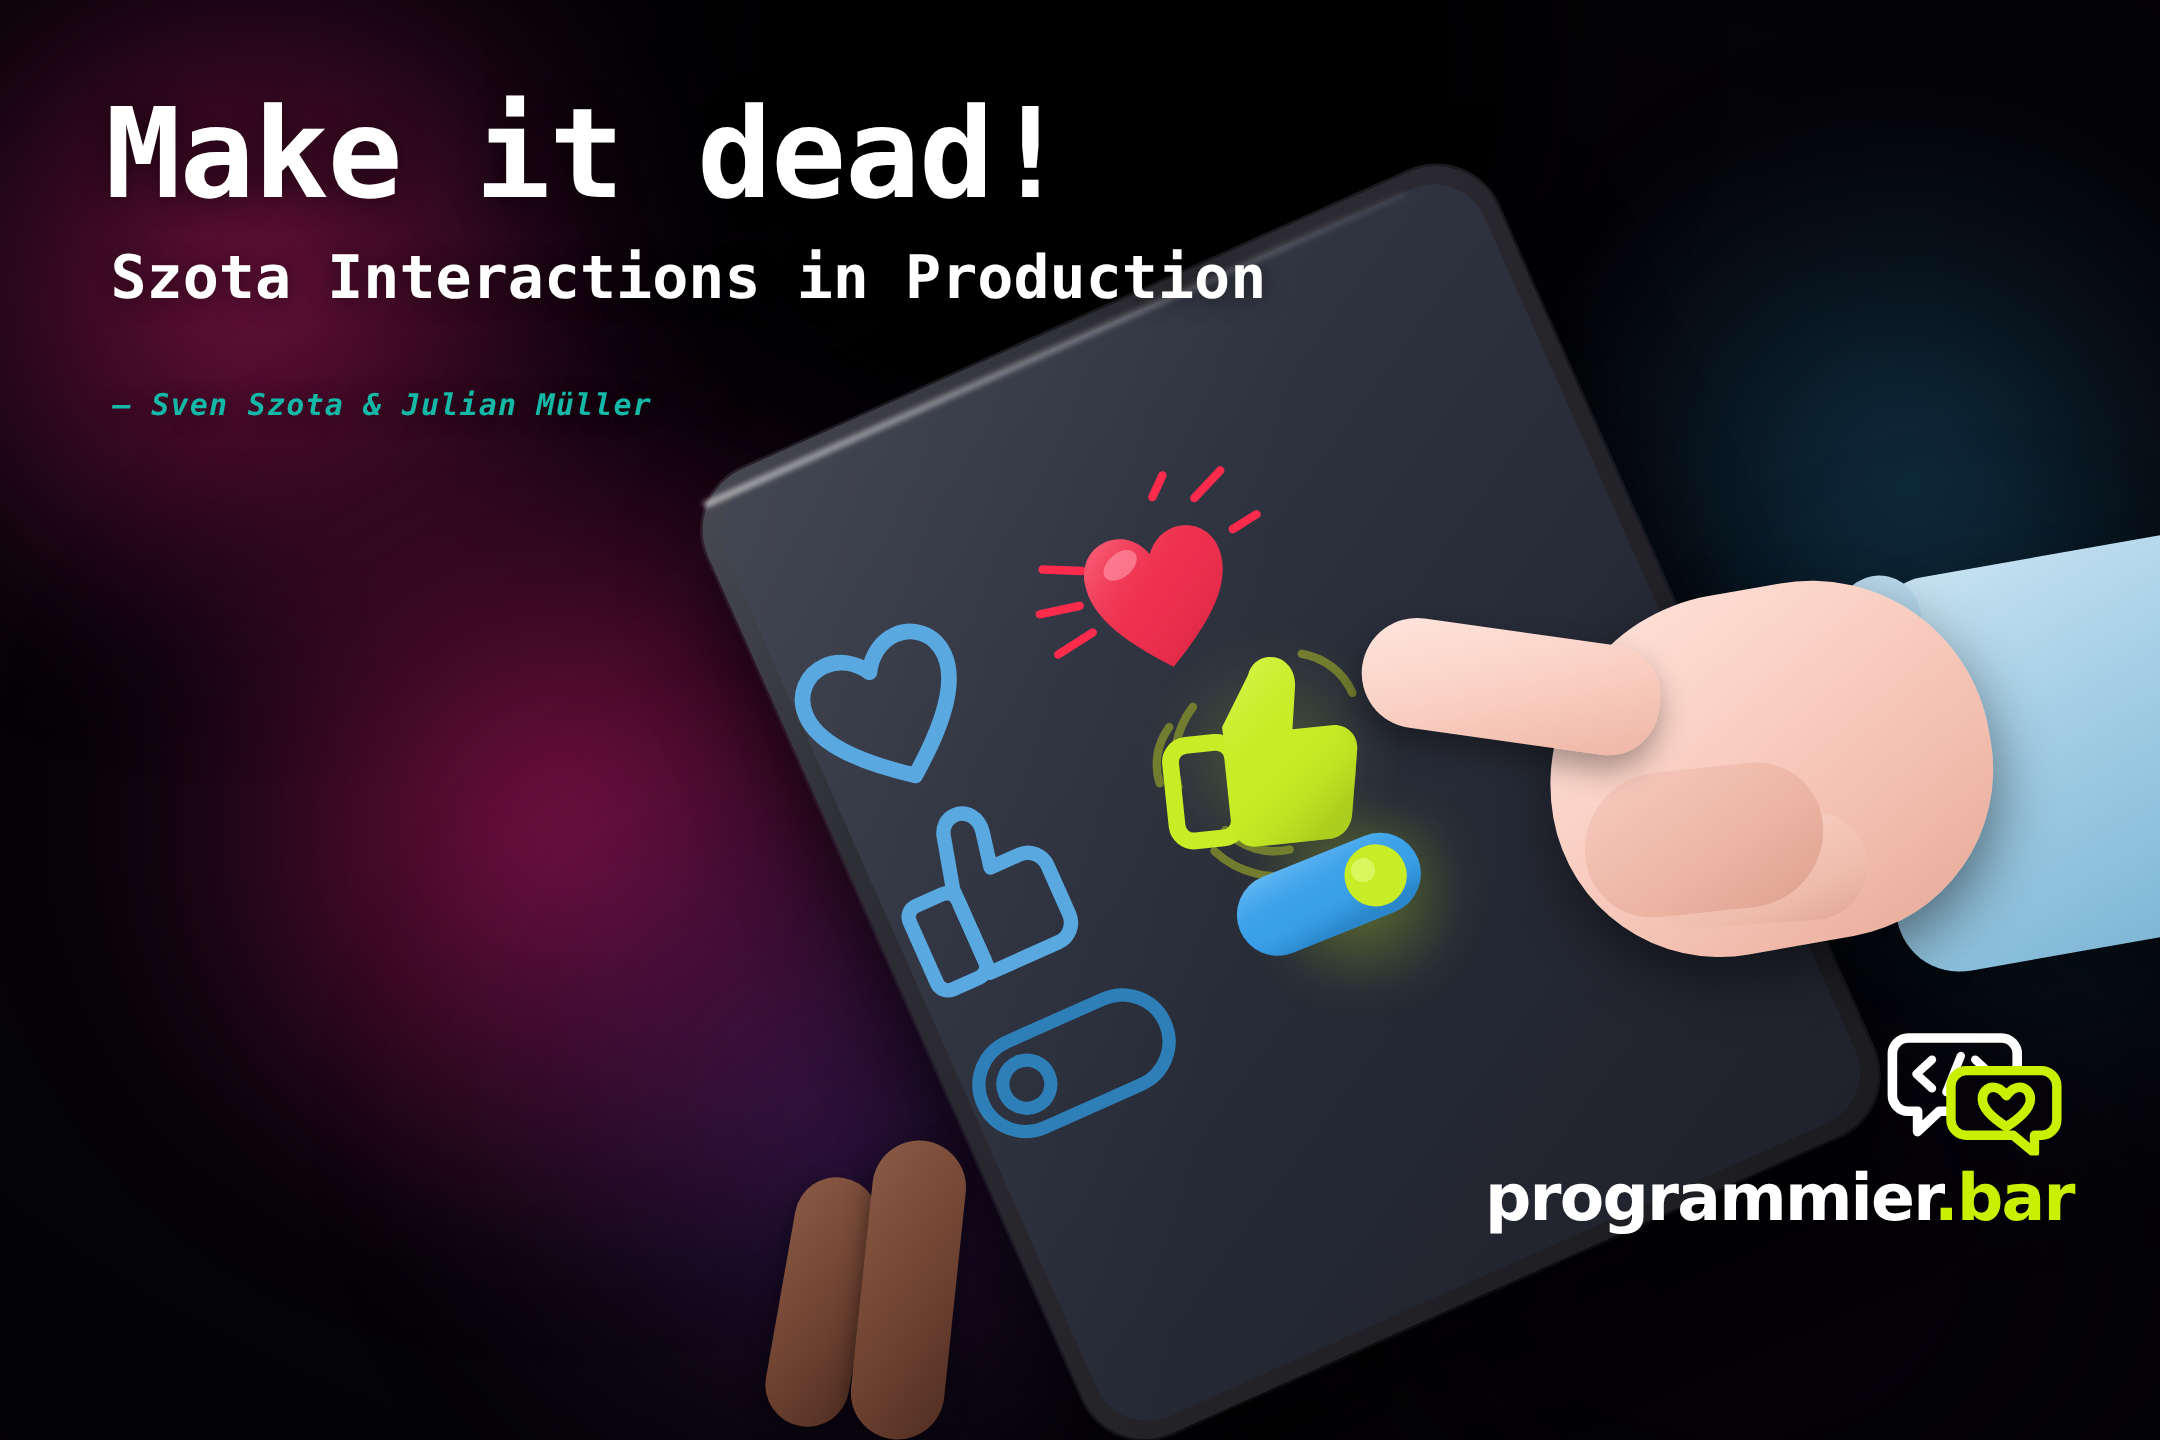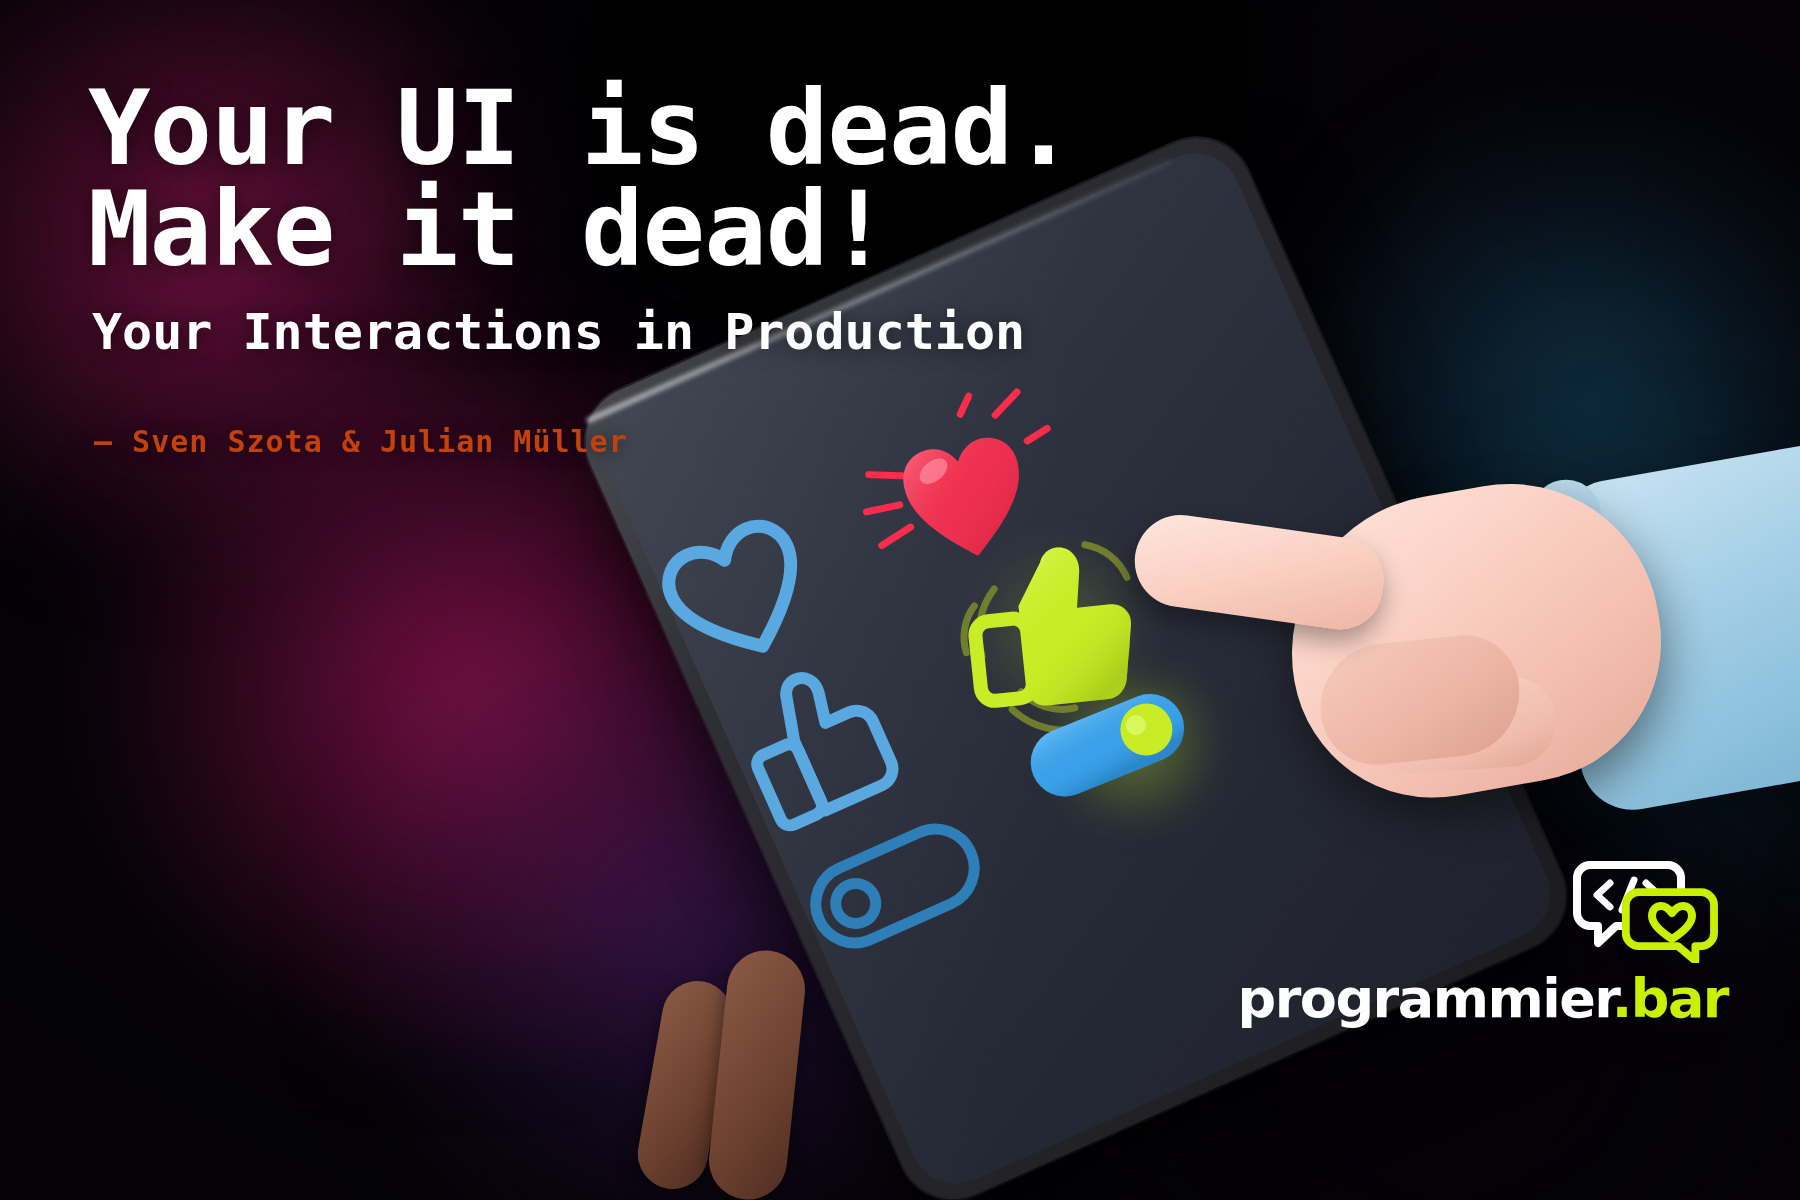--- a/index.html
+++ b/index.html
@@ -64,22 +64,22 @@
   .headline .l2{display:block;}
   .subtitle{
     font-family:"DejaVu Sans Mono",monospace;
     font-weight:bold;color:#ffffff;
     font-size:50px;line-height:1.2;letter-spacing:0px;
     margin:22px 0 0 4px;white-space:nowrap;
     text-shadow:0 2px 18px rgba(0,0,0,0.5);
   }
   .byline{
     font-family:"DejaVu Sans Mono",monospace;
-    font-weight:bold;color:#c2410c;
-    font-size:30px;letter-spacing:1px;
+    font-weight:bold;font-style:italic;color:#14b8a6;
+    font-size:25px;letter-spacing:1px;
     margin:62px 0 0 6px;white-space:nowrap;
     text-shadow:0 2px 16px rgba(0,0,0,0.5);
   }
 
   
   #scene{position:absolute;left:0;top:0;width:1800px;height:1200px;z-index:20;}
 
   .tablet-wrap{
     position:absolute;left:620px;top:300px;width:800px;height:900px;
     transform:rotate(-24deg);transform-origin:30% 20%;
@@ -313,24 +313,23 @@
       <div class="palm"></div>
       <div class="knuckle" style="left:196px;top:250px;width:190px;height:90px;transform:rotate(-4deg);"></div>
       <div class="thumb-fold"></div>
       <div class="finger-index"></div>
     </div>
 
   </div>
 
   <div class="text-block">
     <div class="headline">
-      <span class="l1">Your UI is dead.</span>
       <span class="l2">Make it dead!</span>
     </div>
-    <div class="subtitle">Your Interactions in Production</div>
+    <div class="subtitle">Szota Interactions in Production</div>
     <div class="byline">– Sven Szota &amp; Julian Müller</div>
   </div>
 
   <div class="logo">
     <div class="logo-bubbles">
       <svg width="150" height="108" viewBox="0 0 150 108">
 
         <g>
           <path d="M14 8 H92 C99 8 105 14 105 21 V56 C105 63 99 69 92 69 H40 L22 86 V69 H14 C7 69 1 63 1 56 V21 C1 14 7 8 14 8 Z" fill="none" stroke="#ffffff" stroke-width="8" stroke-linejoin="round" stroke-linecap="round" transform="translate(4,2)"></path>
           <g stroke="#ffffff" stroke-width="7" stroke-linecap="round" stroke-linejoin="round" fill="none">

